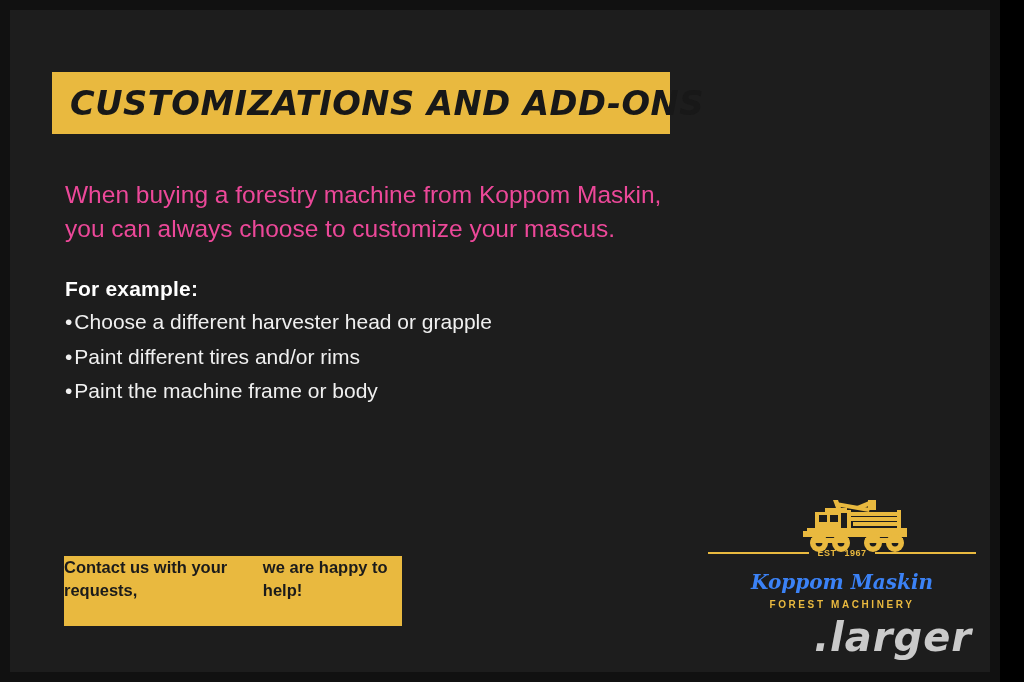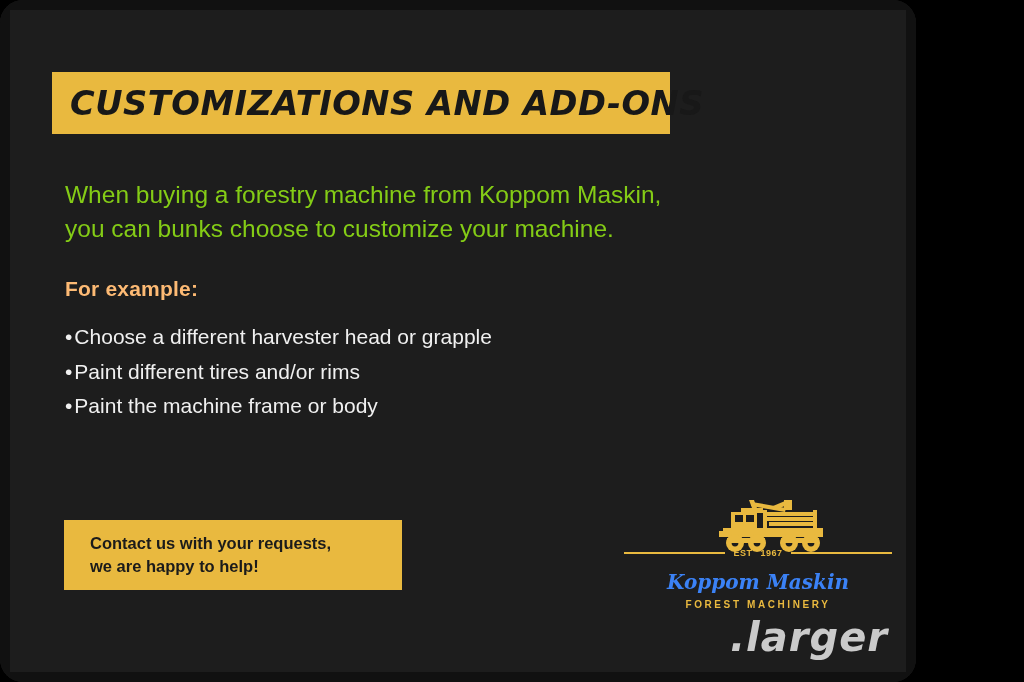--- a/index.html
+++ b/index.html
@@ -5,25 +5,24 @@
   * { box-sizing: border-box; margin: 0; padding: 0; }
   html, body {
     width: 1024px;
     height: 682px;
     overflow: hidden;
     background: #000;
     font-family: "Liberation Sans", sans-serif;
   }
   #slide {
     position: relative;
-    width: 916px;
+    width: 1000px;
     height: 682px;
     background: #1d1d1d;
     overflow: hidden;
-    border-radius: 23px;
   }
   
   #slide::before {
     content: "";
     position: absolute;
     inset: 0;
     border: 10px solid #111;
     pointer-events: none;
   }
 
@@ -48,62 +47,61 @@
     white-space: nowrap;
     transform: scaleX(1.02);
     transform-origin: left center;
   }
 
   .intro {
     position: absolute;
     left: 65px;
     top: 178px;
     width: 780px;
-    color: #84cc16;
+    color: #ec4899;
     font-size: 24.5px;
     line-height: 34px;
     font-family: "Liberation Sans", sans-serif;
   }
 
   .example-label {
     position: absolute;
     left: 65px;
     top: 277px;
-    color: #fdba74;
+    color: #ffffff;
     font-size: 21px;
     font-weight: bold;
     letter-spacing: 0.2px;
   }
 
   .bullets {
     position: absolute;
     left: 65px;
-    top: 320px;
+    top: 305px;
     width: 830px;
     list-style: none;
   }
   .bullets li {
     color: #f0f0f0;
     font-size: 21px;
     line-height: 34.5px;
     white-space: nowrap;
   }
   .bullets li .dot { margin-right: 2px; }
 
   .cta {
     position: absolute;
     left: 64px;
-    top: 520px;
+    top: 556px;
     width: 338px;
     height: 70px;
     background: #e9b93f;
     display: flex;
-    flex-direction: column;
+    flex-direction: row;
     justify-content: center;
-    padding-left: 26px;
   }
   .cta span {
     color: #1b1b1b;
     font-size: 16.5px;
     font-weight: bold;
     line-height: 23px;
   }
 
   
   .logo {
@@ -179,21 +177,21 @@
 <body>
 
 <div id="slide">
 
   <div class="title-band">
     <div class="title-text">CUSTOMIZATIONS AND ADD-ONS</div>
   </div>
 
   <div class="intro">
     <div>When buying a forestry machine from Koppom Maskin,</div>
-    <div>you can bunks choose to customize your machine.</div>
+    <div>you can always choose to customize your mascus.</div>
   </div>
 
   <div class="example-label">For example:</div>
 
   <ul class="bullets">
     <li><span class="dot">•</span><span>Choose a different harvester head or grapple</span></li>
     <li><span class="dot">•</span><span>Paint different tires and/or rims</span></li>
     <li><span class="dot">•</span><span>Paint the machine frame or body</span></li>
   </ul>
 

